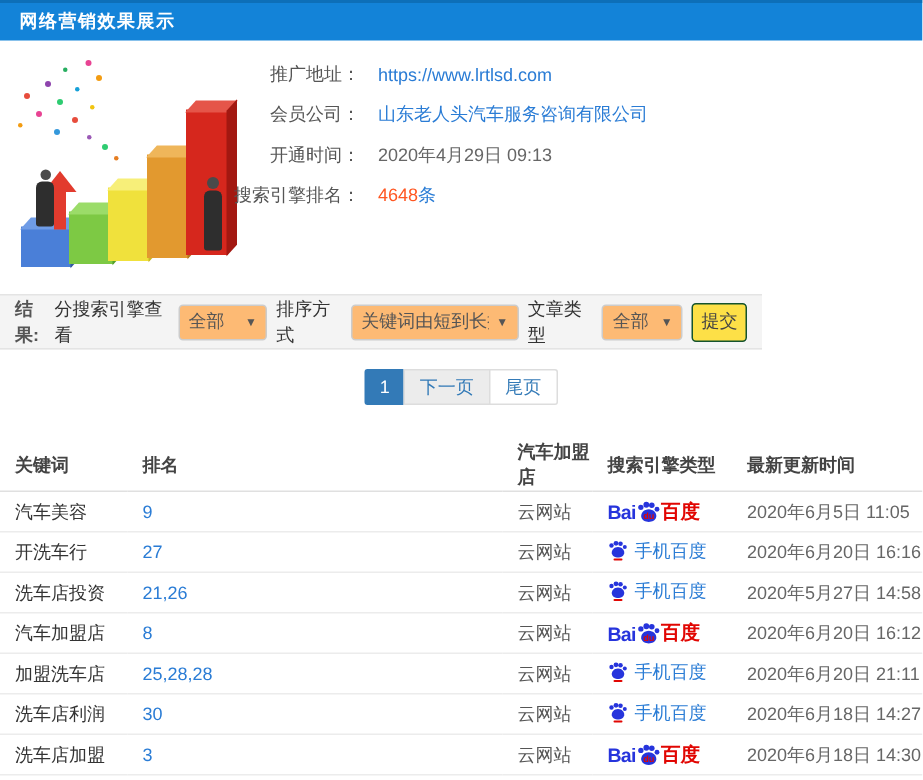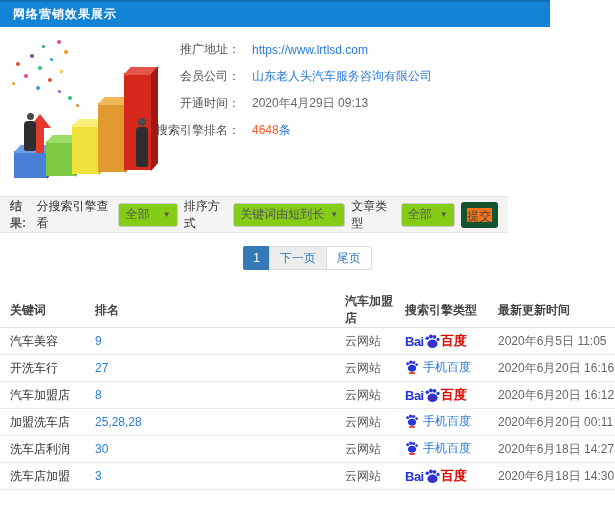--- a/index.html
+++ b/index.html
@@ -4,21 +4,21 @@
 <style>
   :root{
     --header-blue:#1383d8; --link-blue:#2a7cd5; --highlight-orange:#ff5722;
     --baidu-blue:#2634dc; --baidu-red:#e10602; --pager-active-blue:#337ab7;
   }
   *{box-sizing:border-box;margin:0;padding:0;}
   html,body{width:615px;height:520px;overflow:hidden;}
   body{font-family:"Liberation Sans","DejaVu Sans",sans-serif;font-size:12px;background:#fff;color:#333;position:relative;}
 
   
-  .topbar{position:absolute;left:0;top:0;width:550px;height:27px;background:var(--header-blue);border-top:2px solid #0d6fb8;display:flex;align-items:center;}
+  .topbar{position:absolute;left:0;top:0;width:615px;height:27px;background:var(--header-blue);border-top:2px solid #0d6fb8;display:flex;align-items:center;}
   .topbar .title{color:#fff;font-size:12px;font-weight:bold;margin-left:13px;letter-spacing:1px;}
 
   
   .chart{position:absolute;left:2px;top:32px;width:180px;height:160px;}
   .bar{position:absolute;}
   .bar::before{content:'';position:absolute;left:3px;top:-6px;width:100%;height:8px;transform:skewX(-42deg);}
   .bar::after{content:'';position:absolute;right:-6px;top:-3px;width:7px;height:100%;transform:skewY(-48deg);}
   .bar-blue{left:12px;top:119px;width:34px;height:27px;background:#4a7fd8;}
   .bar-blue::before{background:#6f9ce6;} .bar-blue::after{background:#33589e;}
   .bar-green{left:44px;top:109px;width:30px;height:35px;background:#7dc944;}
@@ -43,25 +43,25 @@
   .info-value{margin-left:12px;}
   .v-link{color:var(--link-blue);cursor:pointer;}
   .v-text{color:#666;}
   .v-orange{color:var(--highlight-orange);}
 
   
   .filterbar{position:absolute;left:0;top:196px;width:508px;height:37px;background:#f4f4f4;border-top:1px solid #e4e4e4;border-bottom:1px solid #e4e4e4;display:flex;align-items:center;padding:0 10px;}
   .result-label{font-weight:bold;color:#555;}
   .controls{margin-left:auto;display:flex;align-items:center;gap:6px;}
   .f-label{font-weight:normal;color:#333;}
-  .select{height:24px;background:#84cc16;border:1px solid #ccc;border-radius:3px;display:flex;align-items:center;padding:0 6px;color:#555;cursor:pointer;}
+  .select{height:24px;background:#fdba74;border:1px solid #ccc;border-radius:3px;display:flex;align-items:center;padding:0 6px;color:#555;cursor:pointer;}
   .select .sel-text{flex:1;white-space:nowrap;overflow:hidden;}
   .caret{font-size:8px;color:#555;margin-left:5px;}
   .sel-engine{width:64px;} .sel-sort{width:112px;} .sel-article{width:58px;}
-  .submit-btn{height:26px;width:40px;background:#f97316;border:6px solid #14532d;border-radius:3px;color:#444;font-size:12px;cursor:pointer;font-family:Liberation Mono, monospace;}
+  .submit-btn{height:26px;width:40px;background:#fde047;border:1px solid #14532d;border-radius:3px;color:#444;font-size:12px;cursor:pointer;font-family:Liberation Mono, monospace;}
 
   
   .pager{position:absolute;left:0;top:246px;width:615px;display:flex;justify-content:center;}
   .pg{height:24px;display:flex;align-items:center;padding:0 10px;border:1px solid #ddd;color:var(--pager-active-blue);cursor:pointer;background:#fff;}
   .pg-active{background:var(--pager-active-blue);border-color:var(--pager-active-blue);color:#fff;border-radius:2px 0 0 2px;padding:0 9px;}
   .pg-next{background:#ececec;margin-left:-1px;}
   .pg-last{margin-left:-1px;border-radius:0 2px 2px 0;}
 
   
   .rank-table{position:absolute;left:0;top:278px;width:615px;border-collapse:collapse;font-size:12px;margin-top:15px;}
@@ -223,20 +223,42 @@
             <path d="M10.5 6.5 C 14.2 6.5 17.2 9.5 16.7 12.8 C 16.2 15.8 13.2 17 10.5 17 C 7.8 17 4.8 15.8 4.3 12.8 C 3.8 9.5 6.8 6.5 10.5 6.5 Z"></path>
           </g>
           <rect x="6" y="18" width="9" height="2" rx="1" fill="var(--baidu-red)"></rect>
         </svg>
         <span class="mb-text">手机百度</span>
       </span>
     </td>
     <td class="td-date">2020年6月20日 16:16</td>
   </tr>
 
+  <tr>
+    <td class="td-keyword">洗车店投资</td>
+    <td class="td-rank">21,26</td>
+    <td class="td-ranktype">云网站</td>
+    <td>
+      
+      <span class="mb-logo">
+        <svg class="paw" viewBox="0 0 21 20" width="14" height="14">
+          <g fill="var(--baidu-blue)">
+            <circle cx="4" cy="5" r="2.2"></circle>
+                <circle cx="8.5" cy="2.8" r="2.4"></circle>
+            <circle cx="13" cy="3.2" r="2.3"></circle>
+                <circle cx="17.3" cy="6.5" r="2"></circle>
+            <path d="M10.5 6.5 C 14.2 6.5 17.2 9.5 16.7 12.8 C 16.2 15.8 13.2 17 10.5 17 C 7.8 17 4.8 15.8 4.3 12.8 C 3.8 9.5 6.8 6.5 10.5 6.5 Z"></path>
+          </g>
+          <rect x="6" y="18" width="9" height="2" rx="1" fill="var(--baidu-red)"></rect>
+        </svg>
+        <span class="mb-text">手机百度</span>
+      </span>
+    </td>
+    <td class="td-date">2020年5月27日 14:58</td>
+  </tr>
 
   <tr>
     <td class="td-keyword">汽车加盟店</td>
     <td class="td-rank">8</td>
     <td class="td-ranktype">云网站</td>
     <td>
       <span class="bd-logo">
         <b class="bd-bai">Bai</b>
         <svg class="paw" viewBox="0 0 21 18" width="17" height="15">
           <g fill="var(--baidu-blue)">
@@ -268,21 +290,21 @@
                 <circle cx="8.5" cy="2.8" r="2.4"></circle>
             <circle cx="13" cy="3.2" r="2.3"></circle>
                 <circle cx="17.3" cy="6.5" r="2"></circle>
             <path d="M10.5 6.5 C 14.2 6.5 17.2 9.5 16.7 12.8 C 16.2 15.8 13.2 17 10.5 17 C 7.8 17 4.8 15.8 4.3 12.8 C 3.8 9.5 6.8 6.5 10.5 6.5 Z"></path>
           </g>
           <rect x="6" y="18" width="9" height="2" rx="1" fill="var(--baidu-red)"></rect>
         </svg>
         <span class="mb-text">手机百度</span>
       </span>
     </td>
-    <td class="td-date">2020年6月20日 00:11</td>
+    <td class="td-date">2020年6月20日 21:11</td>
   </tr>
 
 
   <tr>
     <td class="td-keyword">洗车店利润</td>
     <td class="td-rank">30</td>
     <td class="td-ranktype">云网站</td>
     <td>
       
       <span class="mb-logo">

